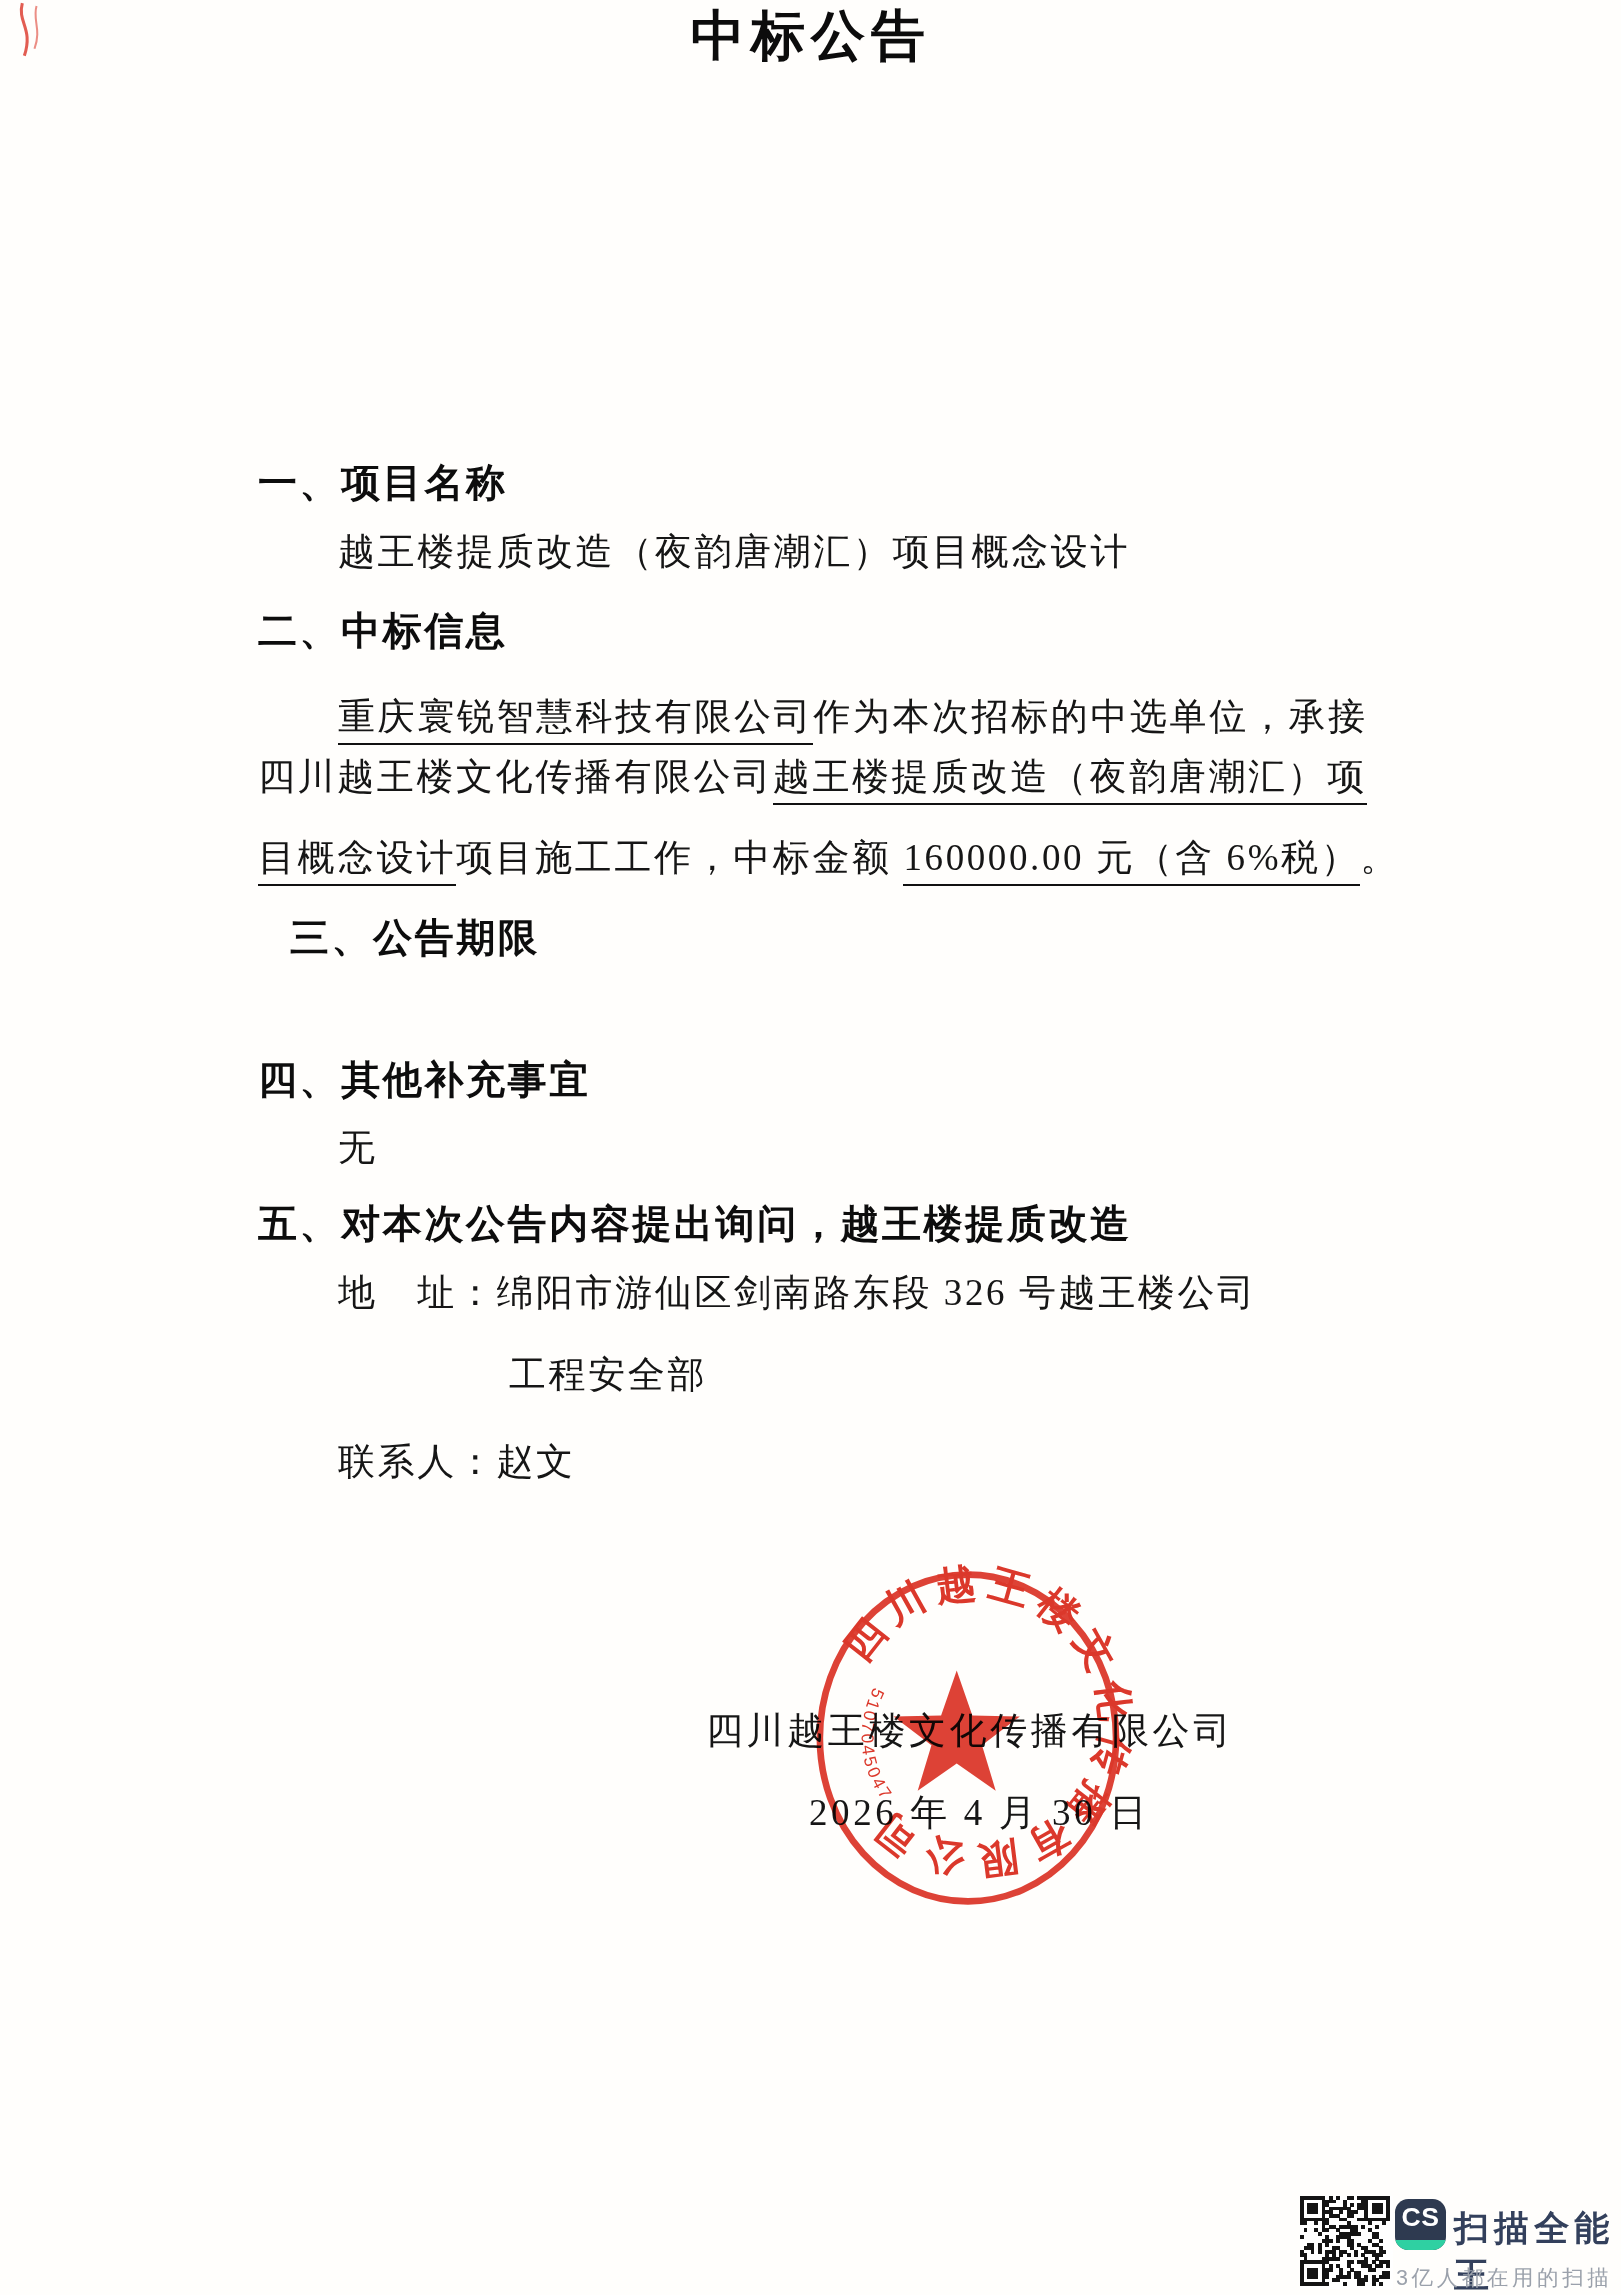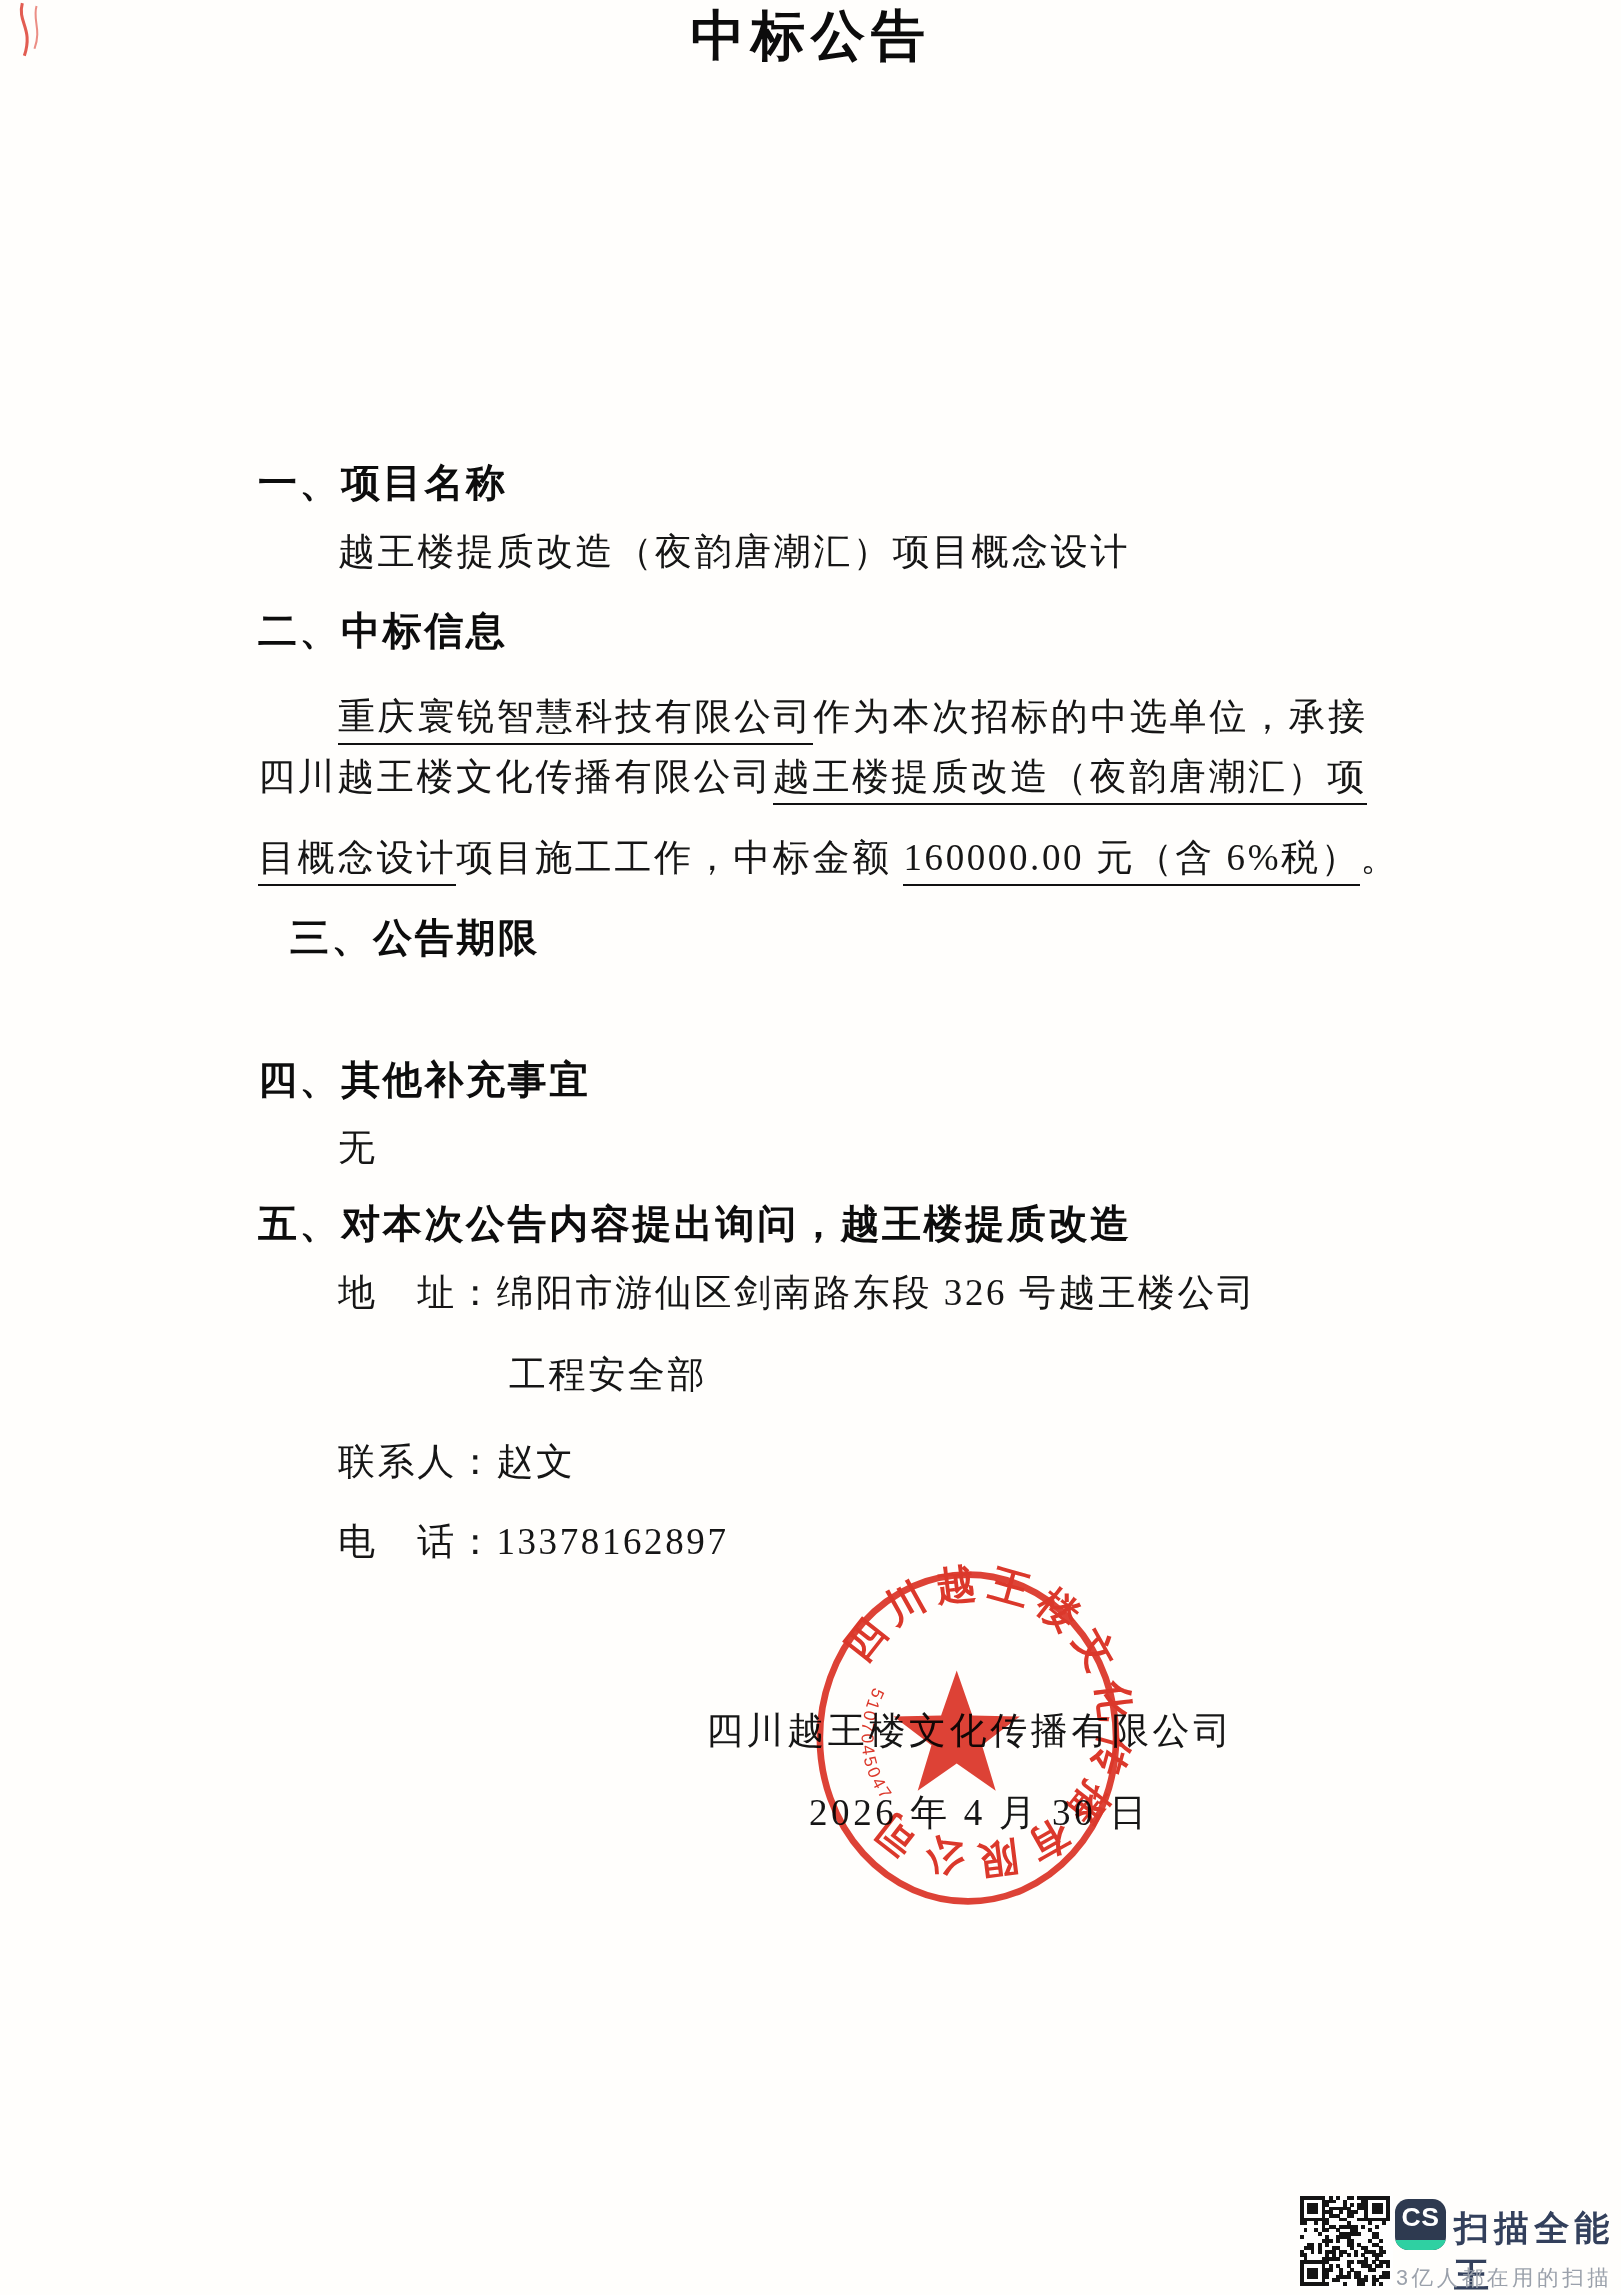--- a/index.html
+++ b/index.html
@@ -81,23 +81,20 @@
   <div class="abs h" style="left:258px; top:1053px;">四、其他补充事宜</div>
   <div class="abs b" style="left:338px; top:1123px;">无</div>
 
   <div class="abs h" style="left:258px; top:1197px;">五、对本次公告内容提出询问，越王楼提质改造</div>
   <div class="abs b" style="left:338px; top:1268px;">
     <span>地　址：</span><span>绵阳市游仙区剑南路东段 326 号越王楼公司</span>
   </div>
   <div class="abs b" style="left:509px; top:1350px;">工程安全部</div>
   <div class="abs b" style="left:338px; top:1437px;">
     <span>联系人：</span><span>赵文</span>
-  </div>
-  <div class="abs b" style="left:338px; top:1517px;">
-    <span>电　话：</span><span>13378162897</span>
   </div>
 
   <div class="abs sig" style="left:706px; top:1706px;">四川越王楼文化传播有限公司</div>
   <div class="abs sig" style="left:809px; top:1788px;">2026 年 4 月 30 日</div>
 
   <svg class="stamp-svg" viewBox="0 0 660 700">
     <defs>
       <path id="arcName" d="M 124,209 A 245,245 0 1 1 122,213" fill="none"></path>
       <path id="arcSerial" d="M 141,252 A 208,208 0 0 0 161,478" fill="none"></path>
     </defs>

